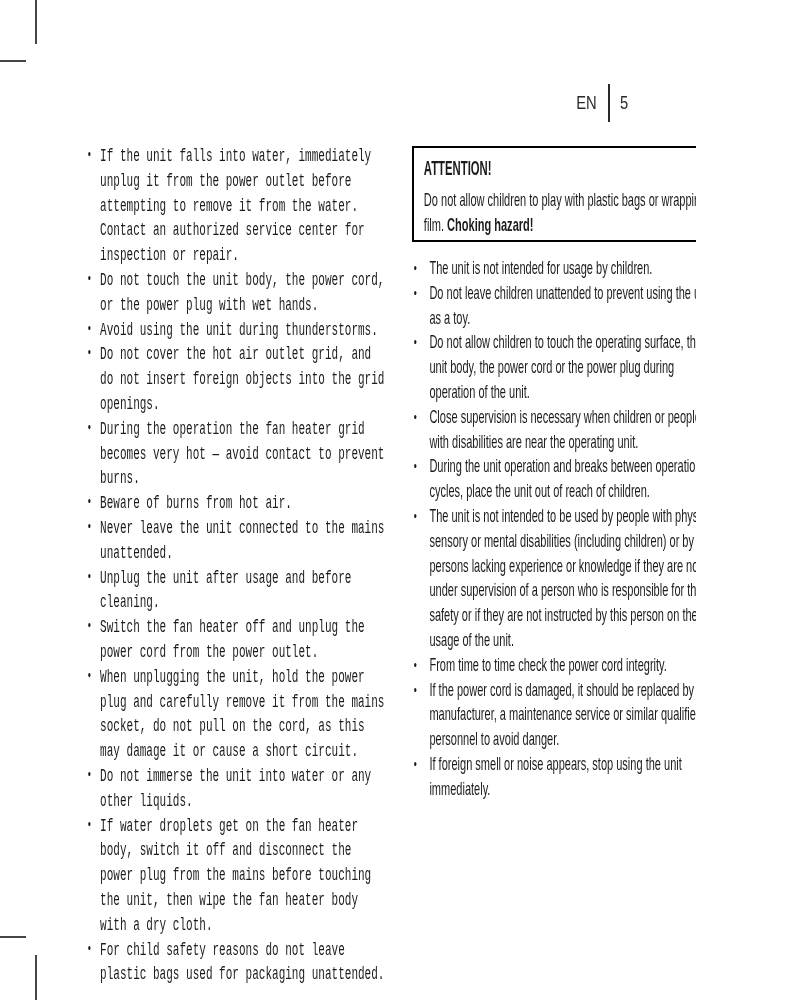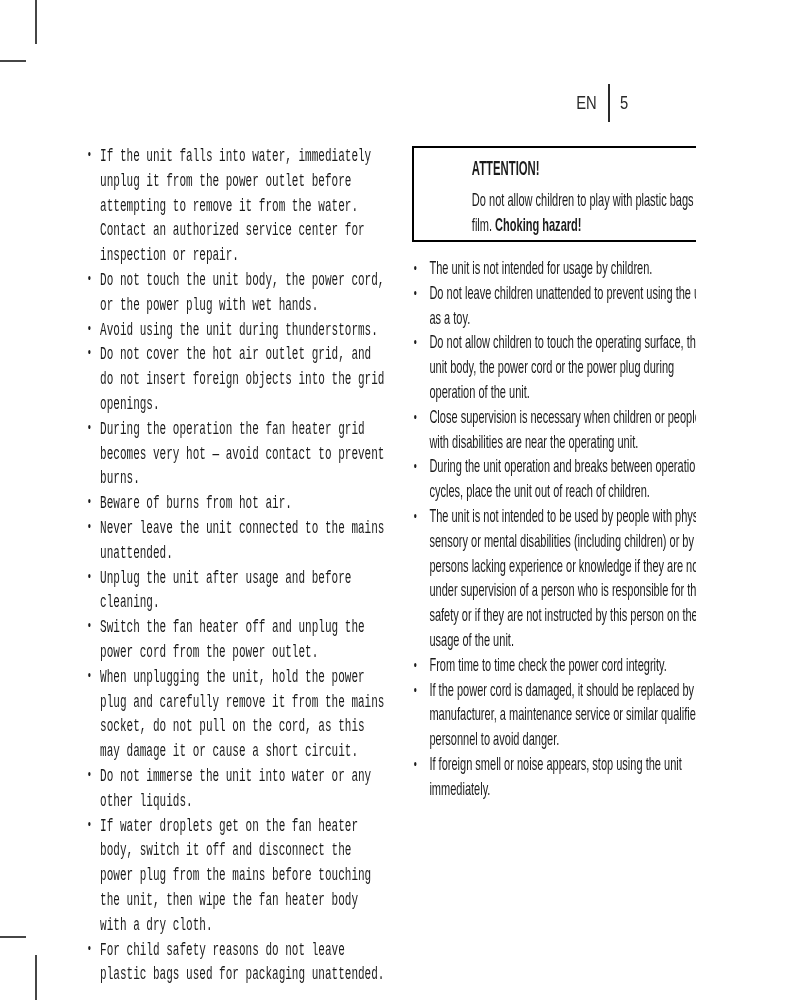--- a/index.html
+++ b/index.html
@@ -53,21 +53,20 @@
     font-size: 15px; line-height: 24.8px;
   }
   .col-right ul.bullets li { padding-left: 30px; }
   .col-right ul.bullets { margin-top: 14px; }
 
   
   .attention-box {
     width: 300px; height: 92px;
     border: 2px solid var(--border, #000000);
     overflow: hidden;
-    padding-left: 48px;
   }
   .attention-inner {
     width: 172.41%; transform: scaleX(0.58); transform-origin: 0 0;
     box-sizing: border-box; padding: 8px 0 0 17px;
   }
   .attention-title { font-weight: bold; font-size: 19.5px; line-height: 24px; margin: 0; }
   .attention-body  { font-size: 19px; line-height: 24.8px; margin: 8px 0 0 0; }
   .attention-body strong { font-weight: bold; }
 </style>
 </head>

